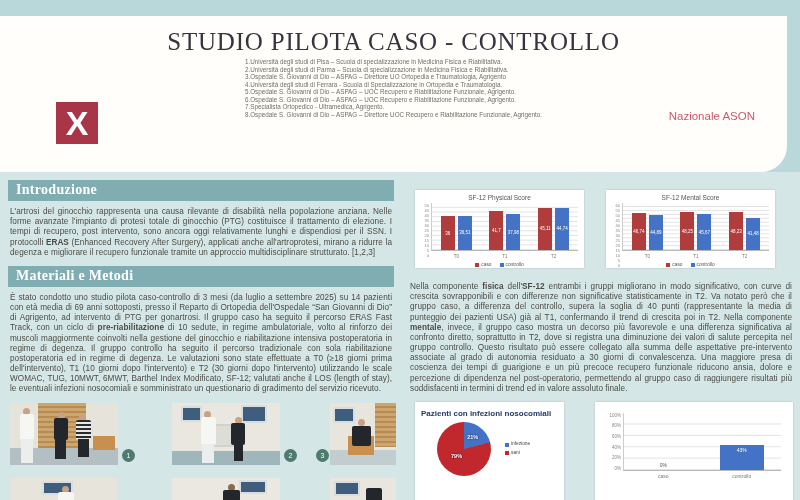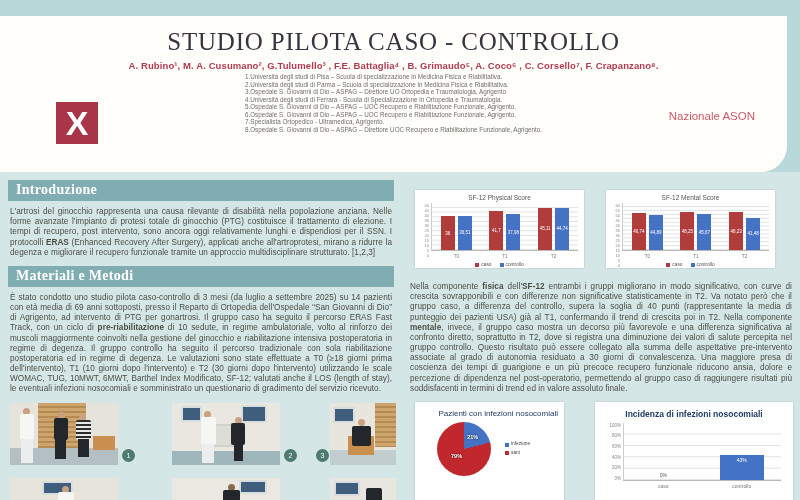--- a/index.html
+++ b/index.html
@@ -63,21 +63,21 @@
   .bar{width:14px;display:flex;align-items:center;justify-content:center;position:relative;}
   .bar span{color:#fff;font-size:4.5px;}
   .bar .lab-out{position:absolute;bottom:2px;left:50%;transform:translateX(-50%);color:#555;}
   .cat{position:absolute;bottom:-9px;left:50%;transform:translateX(-50%);font-size:4.5px;color:#777;white-space:nowrap;}
   .legend{display:flex;justify-content:center;gap:8px;margin-top:11px;font-size:4.8px;color:#555;}
   .li{display:flex;align-items:center;gap:2px;}
   .sw{display:inline-block;width:4px;height:4px;}
 
   .bottom-row{display:flex;gap:31px;margin:8px 0 0 7px;}
   .pie-card{width:149px;height:100px;background:#fff;box-shadow:0 0 2px rgba(0,0,0,.18);box-sizing:border-box;padding:7px 6px;}
-  .pie-title{font-size:8px;font-weight:normal;color:#1f3a63;text-align:right;line-height:1.15;}
+  .pie-title{font-size:8px;font-weight:bold;color:#1f3a63;text-align:left;line-height:1.15;}
   .pie-area{display:flex;align-items:center;margin-top:4px;}
   .pie{width:54px;height:54px;border-radius:50%;margin-left:16px;position:relative;flex:none;}
   .pl{position:absolute;color:#fff;font-size:5.5px;font-weight:bold;text-shadow:0 0 2px rgba(0,0,0,.8);}
   .pl-0{left:56%;top:22%;} .pl-1{left:26%;top:58%;}
   .pie-legend{font-size:4.8px;color:#444;margin-left:14px;line-height:1.8;}
   .inc-card{flex:1;height:100px;background:#fff;box-shadow:0 0 2px rgba(0,0,0,.18);box-sizing:border-box;padding:7px 12px;margin-right:1px;}
   .inc-title{font-size:8.5px;font-weight:bold;color:#1f3a63;text-align:center;}
   .inc-card .c-plotwrap{height:58px;margin-top:4px;}
   .inc-card .yticks{width:16px;font-size:4.5px;}
   .inc-card .bar{width:44px;align-items:flex-start;}
@@ -85,21 +85,20 @@
   .inc-card .cat{font-size:5px;}
 </style>
 </head>
 <body>
 
 <div class="page">
 
   <div class="header-zone">
     <div class="header-white">
       <div class="title">STUDIO PILOTA CASO - CONTROLLO</div>
-      <div class="authors">A. Rubino¹, M. A. Cusumano², G.Tulumello³ , F.E. Battaglia⁴ , B. Grimaudo⁵, A. Coco⁶ , C. Corsello⁷, F. Crapanzano⁸.</div>
       <div class="affils">
         <div>1.Università degli studi di Pisa – Scuola di specializzazione in Medicina Fisica e Riabilitativa.</div>
         <div>2.Università degli studi di Parma – Scuola di specializzazione in Medicina Fisica e Riabilitativa.</div>
         <div>3.Ospedale S. Giovanni di Dio – ASPAG – Direttore UO Ortopedia e Traumatologia, Agrigento</div>
         <div>4.Università degli studi di Ferrara - Scuola di Specializzazione in Ortopedia e Traumatologia.</div>
         <div>5.Ospedale S. Giovanni di Dio – ASPAG – UOC Recupero e Riabilitazione Funzionale, Agrigento.</div>
         <div>6.Ospedale S. Giovanni di Dio – ASPAG – UOC Recupero e Riabilitazione Funzionale, Agrigento.</div>
         <div>7.Specialista Ortopedico -  Ultramedica, Agrigento.</div>
         <div>8.Ospedale S. Giovanni di Dio – ASPAG – Direttore UOC Recupero e Riabilitazione Funzionale, Agrigento.</div>
       </div>
@@ -312,21 +311,20 @@
               <span class="pl pl-1">79%</span>
             </div>
             <div class="pie-legend">
                 <div class="li"><span class="sw" style="background: rgb(68, 114, 196);"></span>infezione</div>
                 <div class="li"><span class="sw" style="background: rgb(192, 40, 46);"></span>sani</div>
               </div>
           </div>
         </div>
 
         <div class="inc-card">
-          <div class="inc-title">Incidenza di infezioni nosocomiali</div>
           <div class="c-plotwrap">
             <div class="yticks">
                 <div>100%</div>
                 <div>80%</div>
                 <div>60%</div>
                 <div>40%</div>
                 <div>20%</div>
                 <div>0%</div>
               </div>
             <div class="plot" style="background-size: 100% 20%;">

